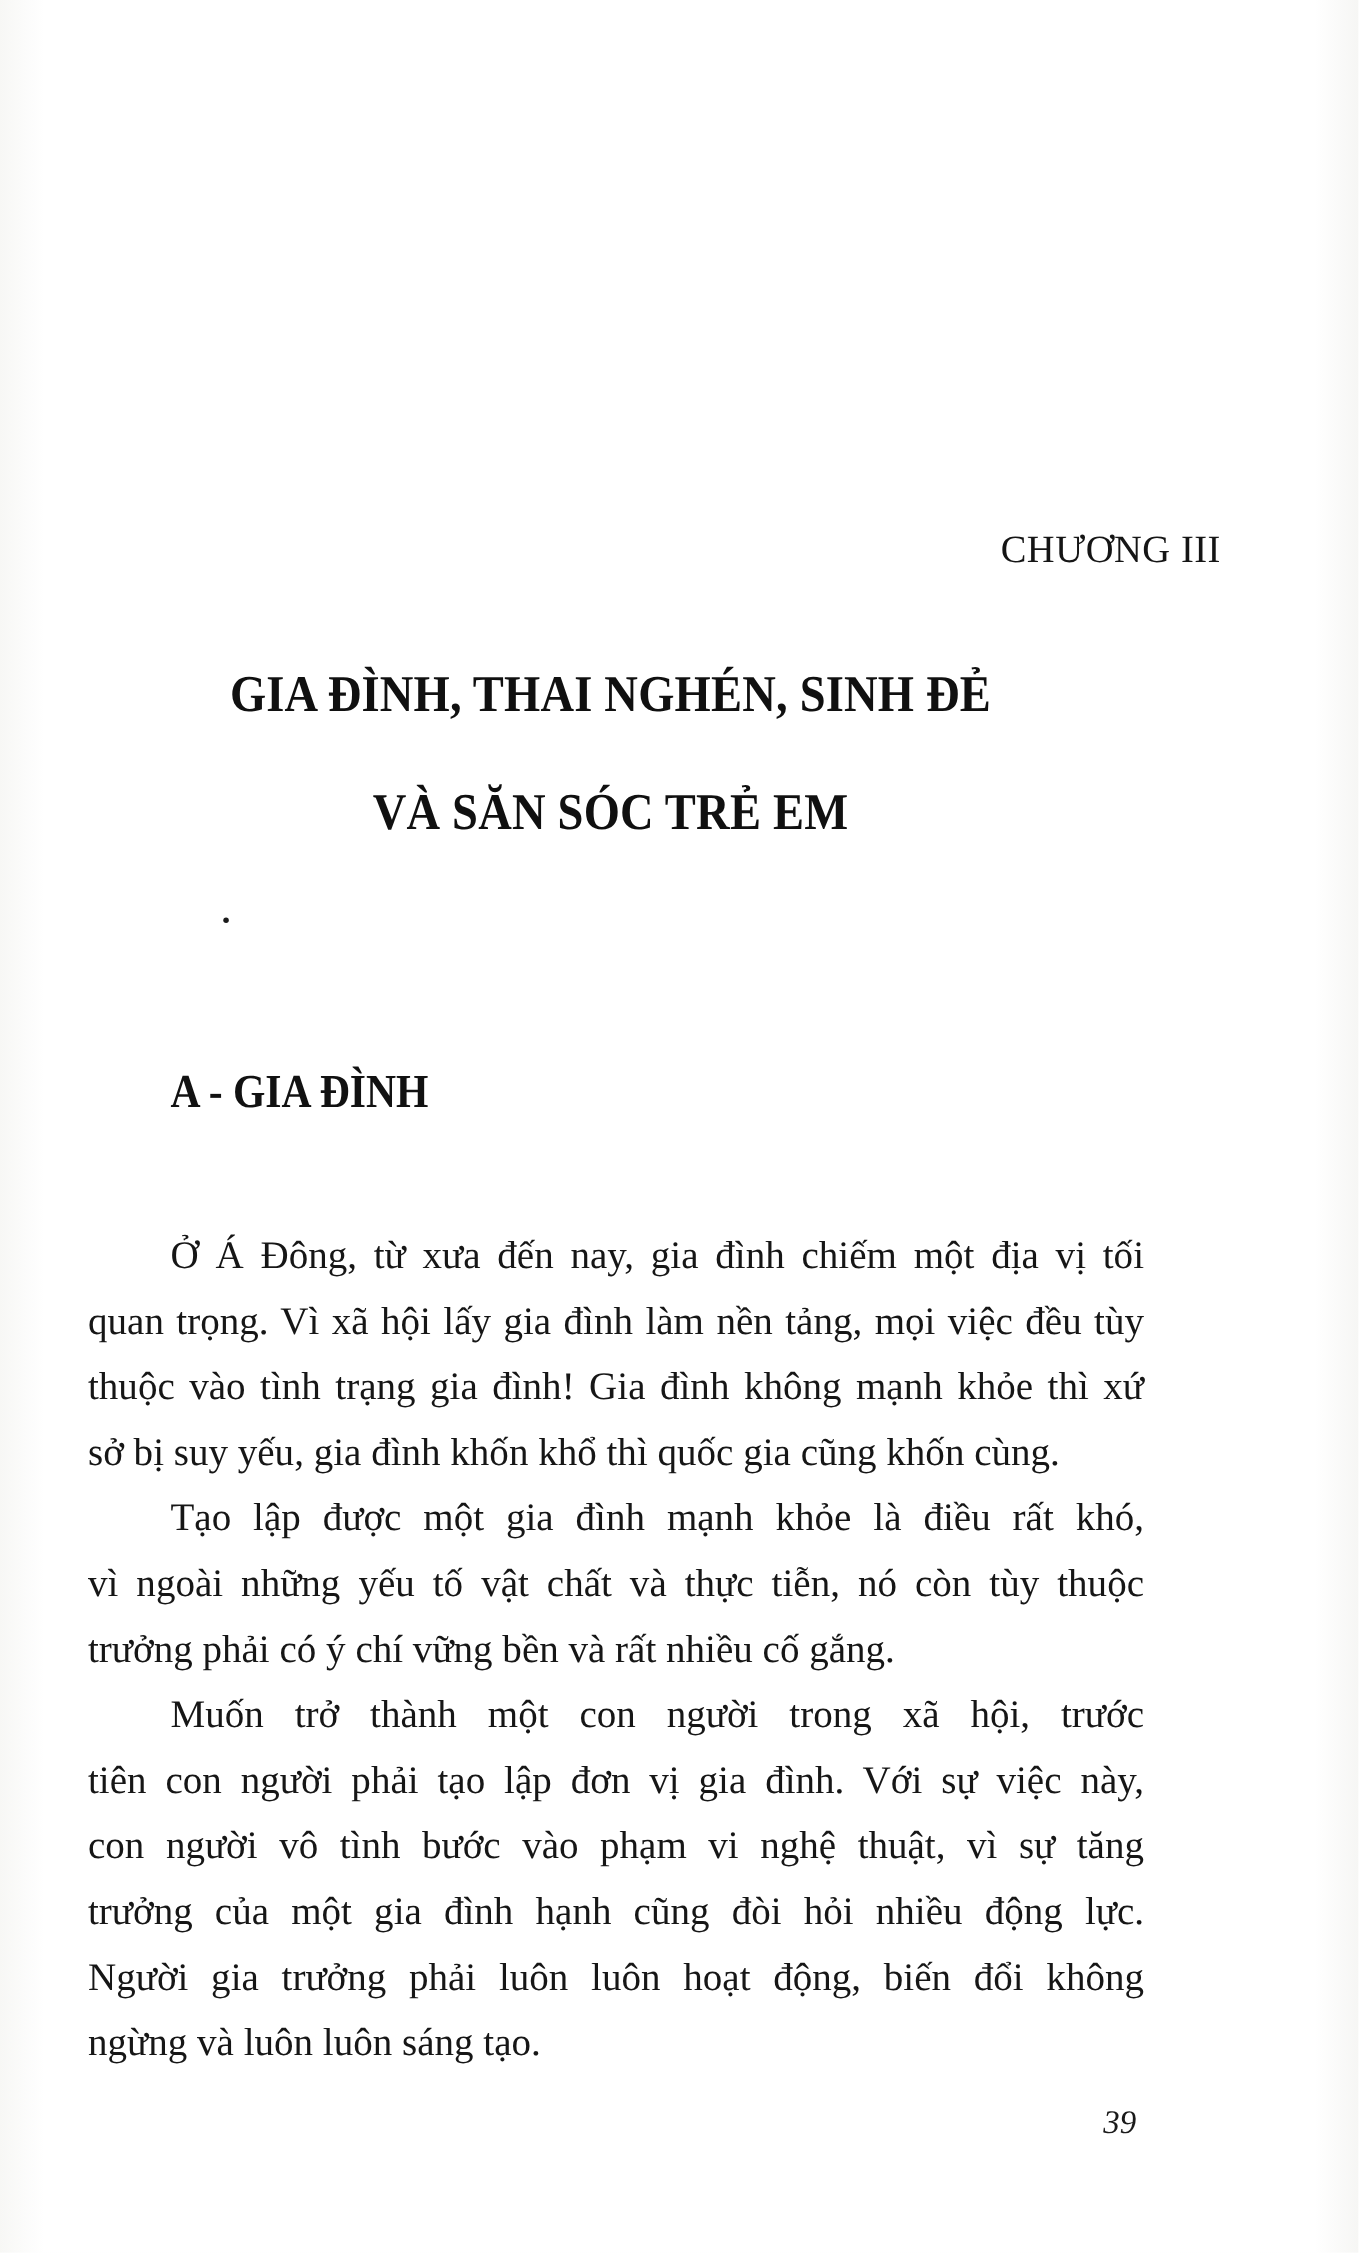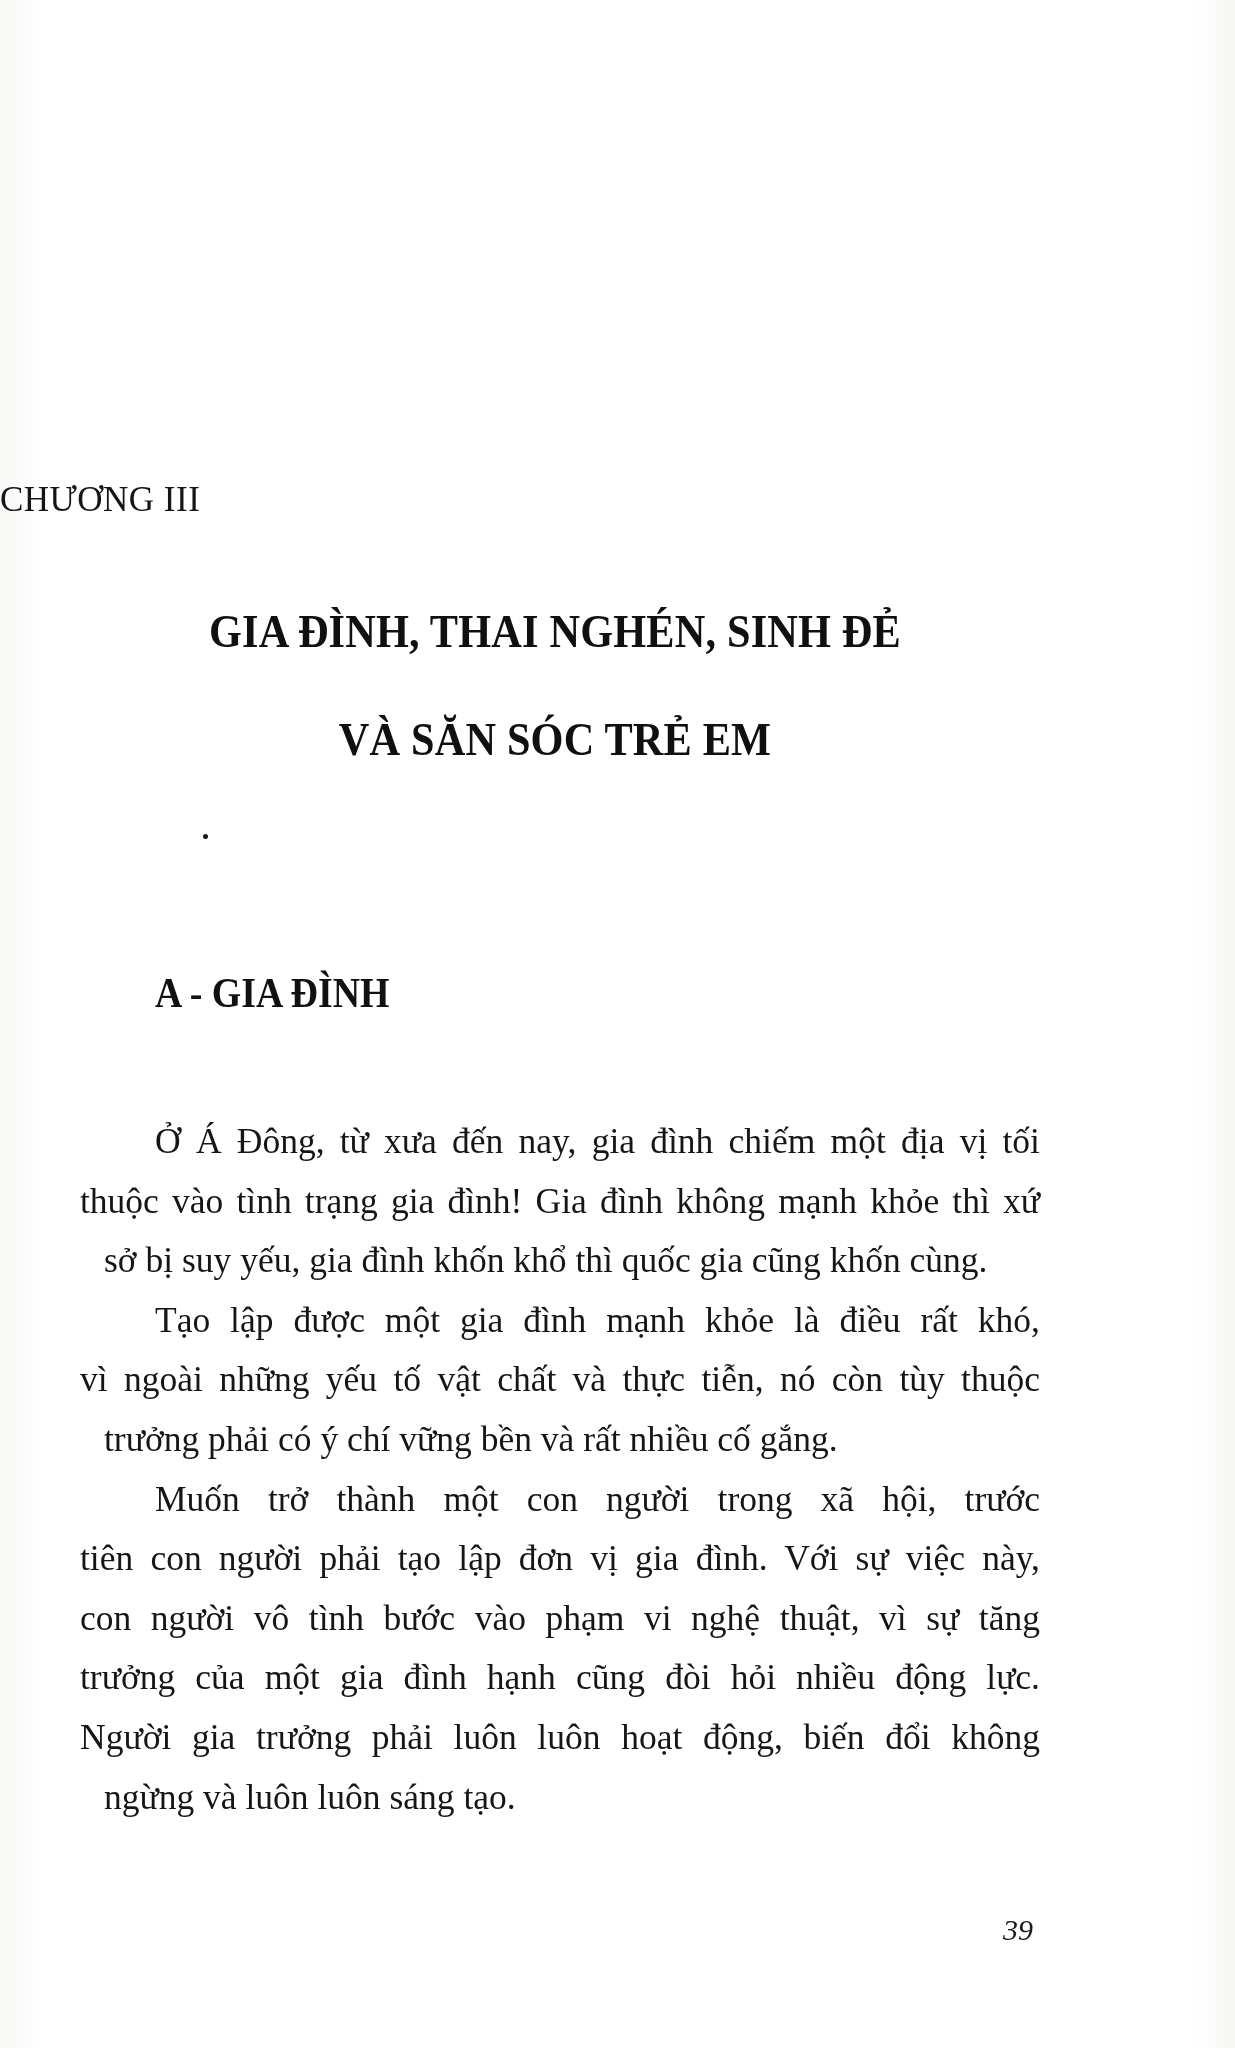--- a/index.html
+++ b/index.html
@@ -21,21 +21,21 @@
       left: 0; top: 0;
       width: 1235px;
       height: 2048px;
       background: linear-gradient(90deg, #f7f7f5 0px, #ffffff 40px, #ffffff 1195px, #f6f6f4 1235px);
     }
     .chapter-label {
       position: absolute;
       left: 0;
       width: 1110px;
       top: 480px;
-      text-align: left;
+      text-align: right;
       font-size: 35px;
       letter-spacing: 0.5px;
       line-height: 40px;
       color: #151515;
     }
     .chapter-title {
       position: absolute;
       left: 0;
       width: 1110px;
       text-align: center;
@@ -79,21 +79,20 @@
       color: #161616;
     }
     .line {
       display: block;
       white-space: nowrap;
       text-align: justify;
       text-align-last: justify;
     }
     .line.last {
       text-align-last: left;
-      margin-left: 24px;
     }
     .line.first {
       padding-left: 75px;
     }
     .page-number {
       position: absolute;
       left: 1003px;
       top: 1913px;
       font-size: 30px;
       line-height: 34px;
@@ -111,20 +110,21 @@
   <div class="chapter-title l1">GIA ĐÌNH, THAI NGHÉN, SINH ĐẺ</div>
   <div class="chapter-title l2">VÀ SĂN SÓC TRẺ EM</div>
 
   <div class="dot"></div>
 
   <div class="section-heading">A - GIA ĐÌNH</div>
 
   <div class="body-text">
     <div class="para-block">
       <span class="line first">Ở Á Đông, từ xưa đến nay, gia đình chiếm một địa vị tối</span>
+      <span class="line">quan trọng. Vì xã hội lấy gia đình làm nền tảng, mọi việc đều tùy</span>
       <span class="line">thuộc vào tình trạng gia đình! Gia đình không mạnh khỏe thì xứ</span>
       <span class="line last">sở bị suy yếu, gia đình khốn khổ thì quốc gia cũng khốn cùng.</span>
     </div>
     <div class="para-block">
       <span class="line first">Tạo lập được một gia đình mạnh khỏe là điều rất khó,</span>
       <span class="line">vì ngoài những yếu tố vật chất và thực tiễn, nó còn tùy thuộc</span>
       <span class="line last">trưởng phải có ý chí vững bền và rất nhiều cố gắng.</span>
     </div>
     <div class="para-block">
       <span class="line first">Muốn trở thành một con người trong xã hội, trước</span>

